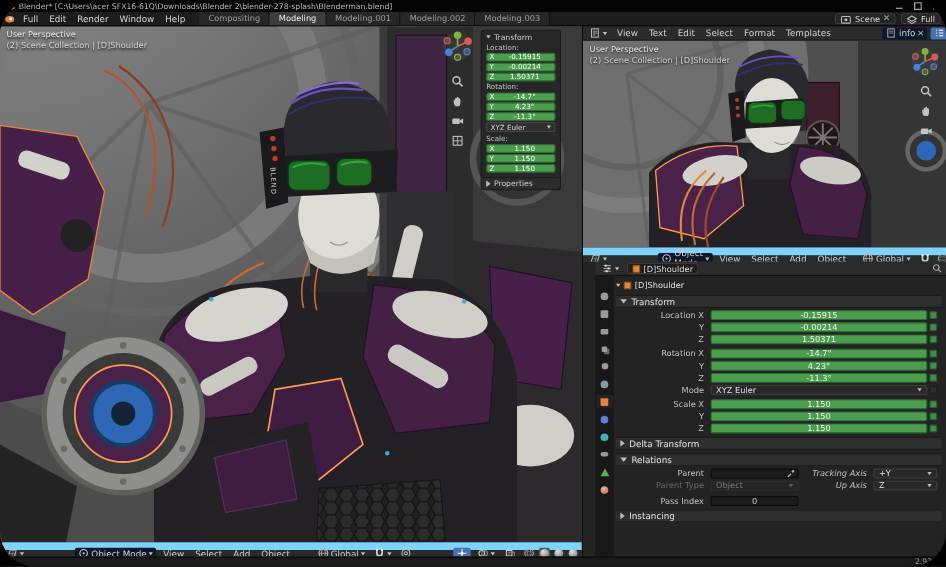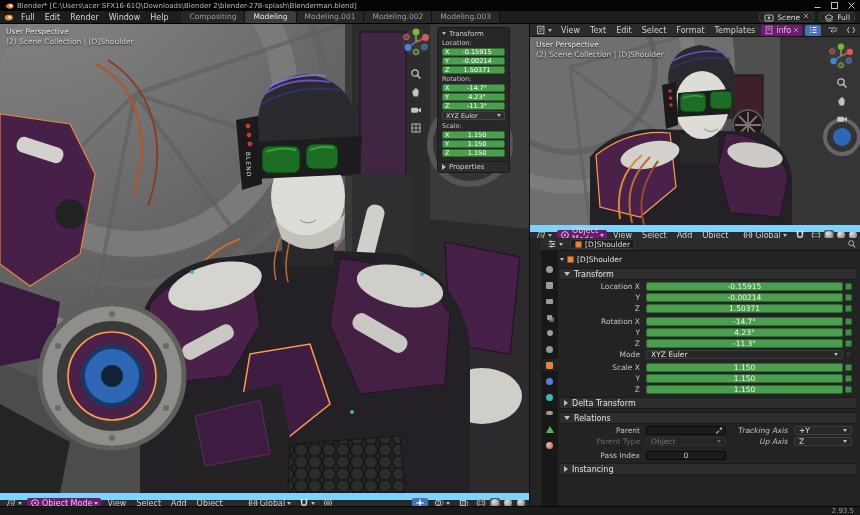--- a/index.html
+++ b/index.html
@@ -1,17 +1,17 @@
 <!DOCTYPE html>
 <html><head>
 <meta charset="utf-8">
 <style>
   *{margin:0;padding:0;box-sizing:border-box;}
   html,body{background:#000;}
-  .window{position:relative;width:860px;height:515px;background:#161616;font-family:"DejaVu Sans",sans-serif;color:#d0d0d0;overflow:hidden;}
+  .window{position:relative;width:860px;height:515px;background:#161616;font-family:"DejaVu Sans",sans-serif;color:#d0d0d0;overflow:hidden;border-radius:32px;}
   svg{display:block;}
 
   
   .titlebar{position:absolute;left:0;top:0;width:860px;height:11px;background:#040404;display:flex;align-items:center;font-size:7px;color:#b8b8b8;}
   .blogo{width:10px;height:8px;margin:0 3px 0 4px;}
   .title-text{white-space:nowrap;overflow:hidden;}
   .win-controls{margin-left:auto;display:flex;height:100%;}
   .win-btn{width:17px;height:100%;display:flex;align-items:center;justify-content:center;}
 
   
@@ -20,21 +20,21 @@
   .menu-item{padding:0 5px;color:#d6d6d6;}
   .ws-tabs{display:flex;margin-left:8px;height:100%;align-items:flex-end;}
   .ws-tab{padding:0 8px;height:12px;line-height:12px;color:#9d9d9d;background:#272727;border-right:1px solid #121212;font-size:7.5px;border-radius:3px 3px 0 0;white-space:nowrap;}
   .ws-tab.active{background:#3d3d3d;color:#ececec;}
   .topbar-right{margin-left:auto;display:flex;align-items:center;gap:5px;padding-right:5px;}
   .tb-pill{display:flex;align-items:flex-start;gap:3px;background:#252525;border:1px solid #3a3a3a;border-radius:3px;padding:0 4px;height:10px;font-size:7.5px;color:#ddd;}
 
   
   .bar{background:#2b2b2b;display:flex;align-items:center;font-size:8px;gap:2px;padding:0 3px;color:#cfcfcf;}
   .hdr-btn{display:flex;align-items:center;gap:2px;padding:0 3px;height:11px;border-radius:2px;}
-  .hdr-btn.raised{background:#701a75;}
+  .hdr-btn.raised{background:#0f172a;margin-left:41px;}
   .hdr-menu{padding:0 4px;white-space:nowrap;}
   .icon10{width:10px;height:10px;flex:0 0 auto;}
   .icon12{width:12px;height:12px;flex:0 0 auto;}
   .tri-down{width:0;height:0;border-left:3px solid transparent;border-right:3px solid transparent;border-top:4px solid #bdbdbd;flex:0 0 auto;}
   .tri-right{width:0;height:0;border-top:3px solid transparent;border-bottom:3px solid transparent;border-left:4px solid #bdbdbd;flex:0 0 auto;}
   .tri-down.sm{border-left-width:2.5px;border-right-width:2.5px;border-top-width:3.5px;}
   .sph{width:8px;height:8px;border-radius:50%;background:radial-gradient(circle at 35% 30%,#e2e2e2,#6f6f6f);flex:0 0 auto;}
   .sph-wrap{padding:1px;border-radius:2px;display:flex;}
   .sph-wrap.active{background:#56585c;}
   .tgl-blue{background:#4772b3;border-radius:2px;}

